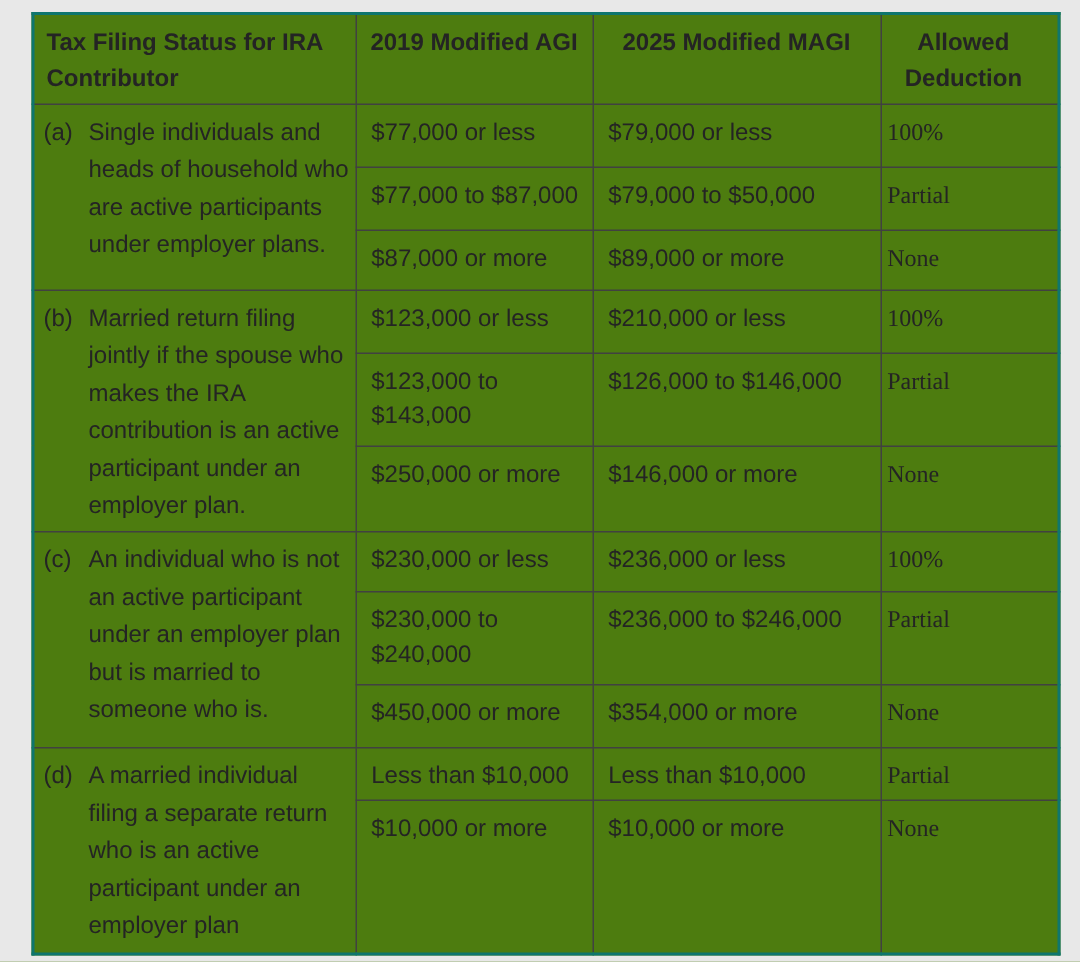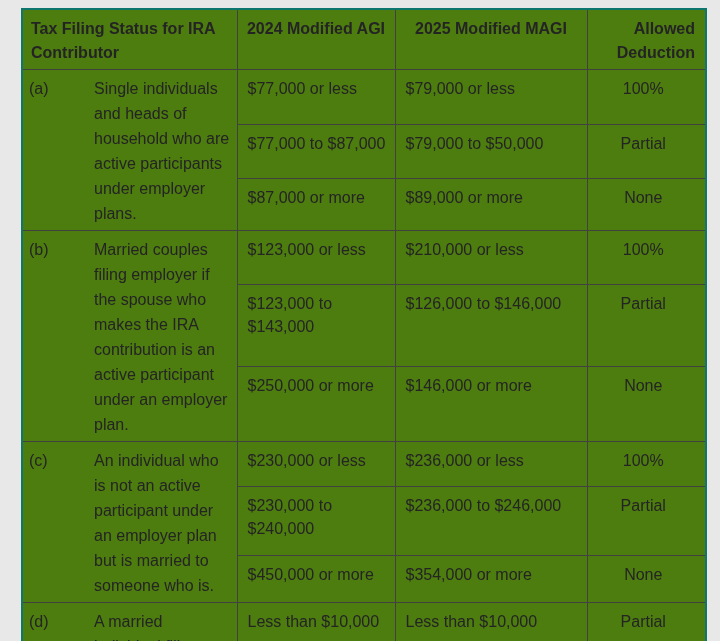--- a/index.html
+++ b/index.html
@@ -35,47 +35,47 @@
   th {
     font-weight: bold;
     padding: 7px 4px 4px 4px;
     text-align: center;
     line-height: 24px;
   }
   th.th-status {
     text-align: left;
     padding-left: 8px;
   }
-  th.th-allowed { padding-left: 2px; padding-right: 10px; text-align: right; }
+  th.th-allowed { padding-left: 2px; padding-right: 10px; }
   td.desc-cell {
     padding: 6px 4px 4px 6px;
   }
   .desc-wrap {
     display: flex;
     align-items: flex-start;
   }
   .sec-label {
     flex: 0 0 30px;
     line-height: 25px;
   }
   .sec-text {
     width: 174px;
     line-height: 25px;
-    margin-left: 35px;
   }
   td.money {
     padding: 7px 4px 4px 10px;
     line-height: 23px;
     text-align: left;
     margin-left: 28px;
   }
   td.ded {
     padding: 7px 10px 4px 4px;
-    text-align: center;
+    text-align: left;
     line-height: 23px;
+    font-family: Liberation Serif, serif;
   }
   tr.h42 { height: 42px; }
   tr.h40 { height: 40px; }
   tr.h60 { height: 60px; }
   tr.h55 { height: 55px; }
   tr.h62 { height: 62px; }
   tr.h35 { height: 35px; }
   tr.h102 { height: 102px; }
 </style>
 </head>
@@ -86,21 +86,21 @@
     <colgroup>
       <col class="c1">
         <col class="c2">
         <col class="c3">
         <col class="c4">
     </colgroup>
 
     <tbody>
         <tr class="header-row">
       <th class="th-status">Tax Filing Status for IRA Contributor</th>
-      <th>2024 Modified AGI</th>
+      <th>2019 Modified AGI</th>
       <th>2025 Modified MAGI</th>
       <th class="th-allowed">Allowed Deduction</th>
     </tr>
 
     <tr class="h42">
       <td class="desc-cell" rowspan="3">
         <div class="desc-wrap">
           <span class="sec-label">(a)</span>
           <span class="sec-text">Single individuals and heads of household who are active participants under employer plans.</span>
         </div>
@@ -117,21 +117,21 @@
     <tr class="h40">
       <td class="money">$87,000 or more</td>
       <td class="money">$89,000 or more</td>
       <td class="ded">None</td>
     </tr>
 
     <tr class="h40">
       <td class="desc-cell" rowspan="3">
         <div class="desc-wrap">
           <span class="sec-label">(b)</span>
-          <span class="sec-text">Married couples filing employer if the spouse who makes the IRA contribution is an active participant under an employer plan.</span>
+          <span class="sec-text">Married return filing jointly if the spouse who makes the IRA contribution is an active participant under an employer plan.</span>
         </div>
       </td>
       <td class="money">$123,000 or less</td>
       <td class="money">$210,000 or less</td>
       <td class="ded">100%</td>
     </tr>
     <tr class="h60">
       <td class="money">$123,000 to $143,000</td>
       <td class="money">$126,000 to $146,000</td>
       <td class="ded">Partial</td>

